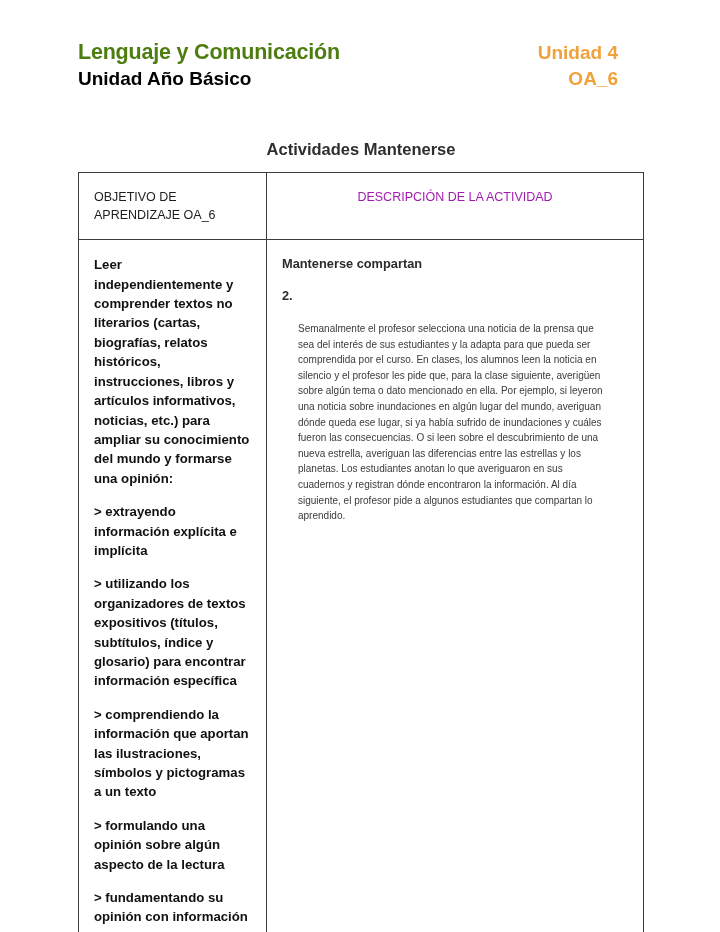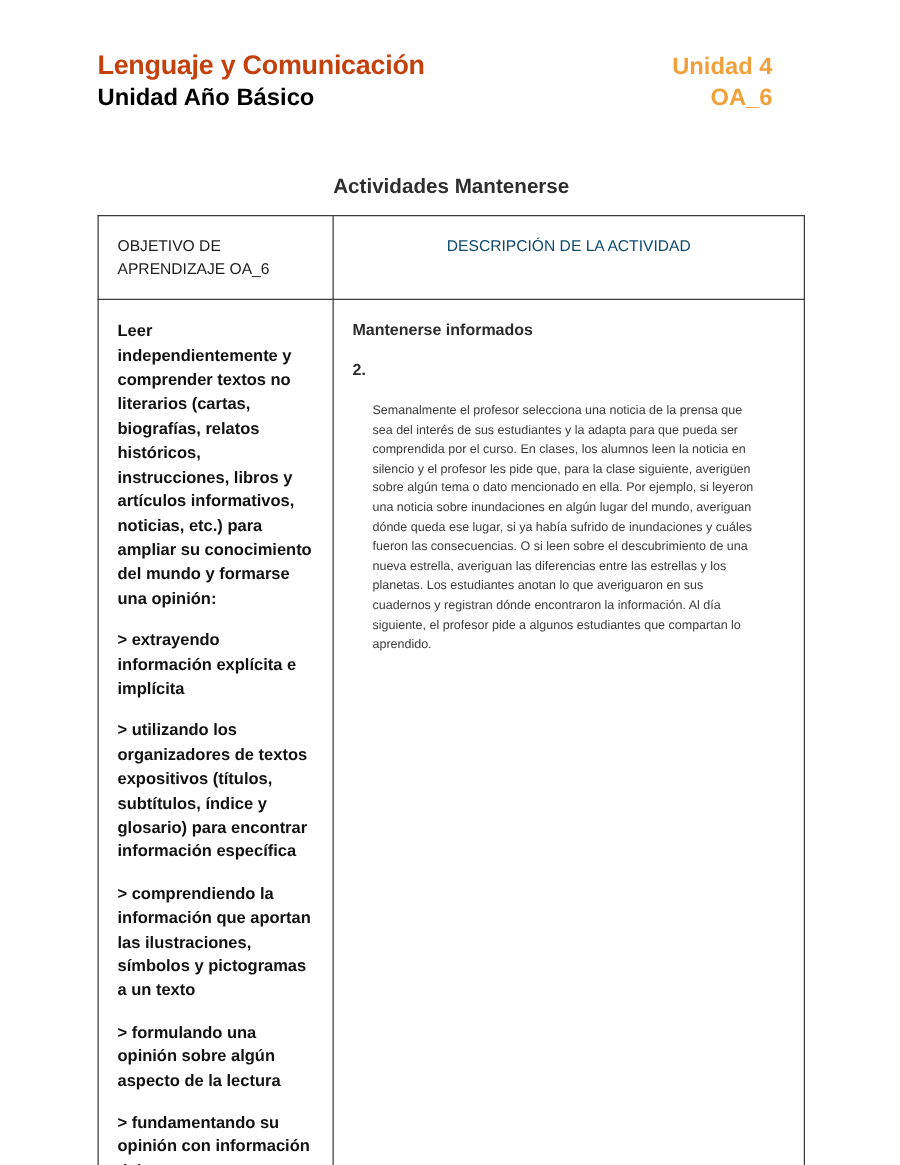--- a/index.html
+++ b/index.html
@@ -37,21 +37,21 @@
     display: flex;
     justify-content: space-between;
     align-items: baseline;
     width: 100%;
   }
   .header-row-1 { margin-bottom: 3px; }
 
   .subject-title {
     font-size: 21.5px;
     font-weight: bold;
-    color: #c2410c;
+    color: #4d7c0f;
     letter-spacing: -0.2px;
     line-height: 1.18;
     white-space: nowrap;
   }
   .unit-label {
     font-size: 19px;
     font-weight: bold;
     color: #F0A13C;
     text-align: right;
     white-space: nowrap;
@@ -109,21 +109,21 @@
     color: #1d1d1d;
     text-align: left;
     padding: 8px 7px 10px 7px;
     line-height: 1.45;
     height: 50px;
     box-sizing: border-box;
   }
   .th-description {
     font-size: 12.5px;
     font-weight: normal;
-    color: #0c4a6e;
+    color: #a21caf;
     text-align: center;
     padding: 8px 7px 10px 7px;
     line-height: 1.45;
     height: 50px;
     box-sizing: border-box;
   }
 
   .td-objective {
     padding: 9px 8px 6px 7px;
     overflow: hidden;
@@ -200,21 +200,21 @@
           <div class="objective-text">
             <p>Leer independientemente y comprender textos no literarios (cartas, biografías, relatos históricos, instrucciones, libros y artículos informativos, noticias, etc.) para ampliar su conocimiento del mundo y formarse una opinión:</p>
             <p>&gt; extrayendo información explícita e implícita</p>
             <p>&gt; utilizando los organizadores de textos expositivos (títulos, subtítulos, índice y glosario) para encontrar información específica</p>
             <p>&gt; comprendiendo la información que aportan las ilustraciones, símbolos y pictogramas a un texto</p>
             <p>&gt; formulando una opinión sobre algún aspecto de la lectura</p>
             <p>&gt; fundamentando su opinión con información del texto o sus</p>
           </div>
         </td>
         <td class="td-description">
-          <p class="activity-heading">Mantenerse informados</p>
+          <p class="activity-heading">Mantenerse compartan</p>
           <p class="activity-number">2.</p>
           <p class="activity-body">Semanalmente el profesor selecciona una noticia de la prensa que sea del interés de sus estudiantes y la adapta para que pueda ser comprendida por el curso. En clases, los alumnos leen la noticia en silencio y el profesor les pide que, para la clase siguiente, averigüen sobre algún tema o dato mencionado en ella. Por ejemplo, si leyeron una noticia sobre inundaciones en algún lugar del mundo, averiguan dónde queda ese lugar, si ya había sufrido de inundaciones y cuáles fueron las consecuencias. O si leen sobre el descubrimiento de una nueva estrella, averiguan las diferencias entre las estrellas y los planetas. Los estudiantes anotan lo que averiguaron en sus cuadernos y registran dónde encontraron la información. Al día siguiente, el profesor pide a algunos estudiantes que compartan lo aprendido.</p>
         </td>
       </tr>
     </tbody>
   </table>
 
 </div>
 
 </body></html>

